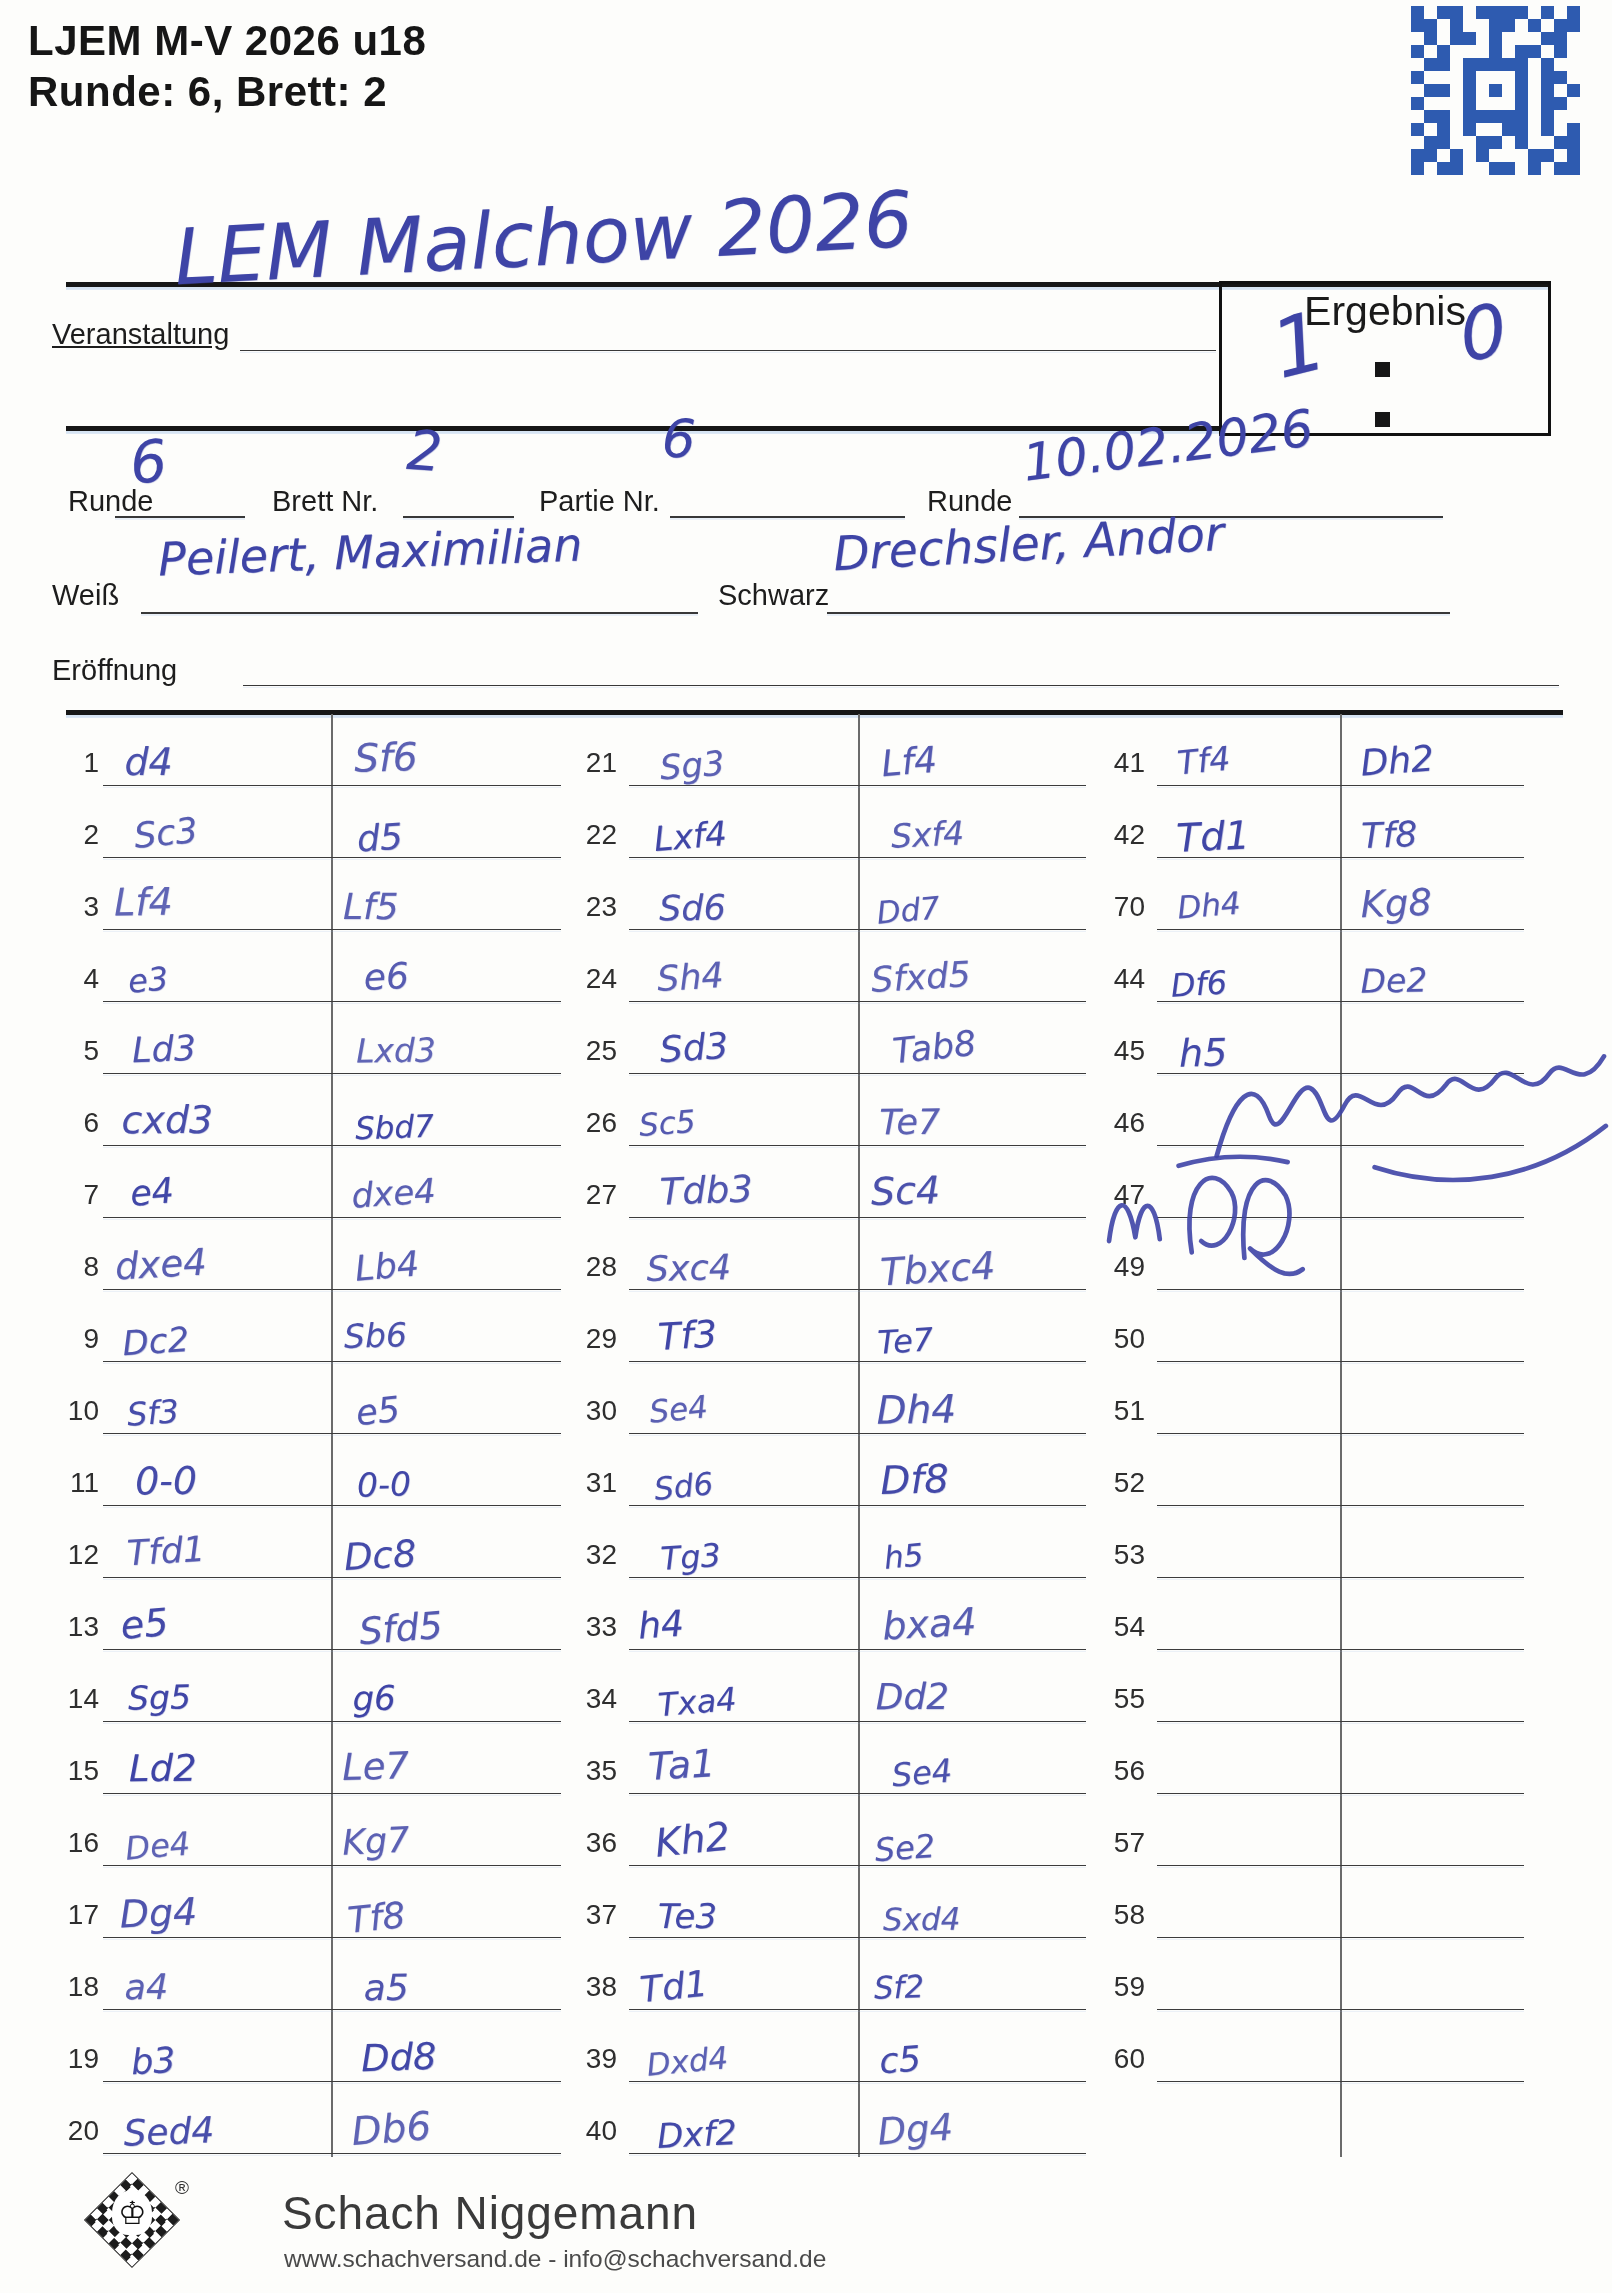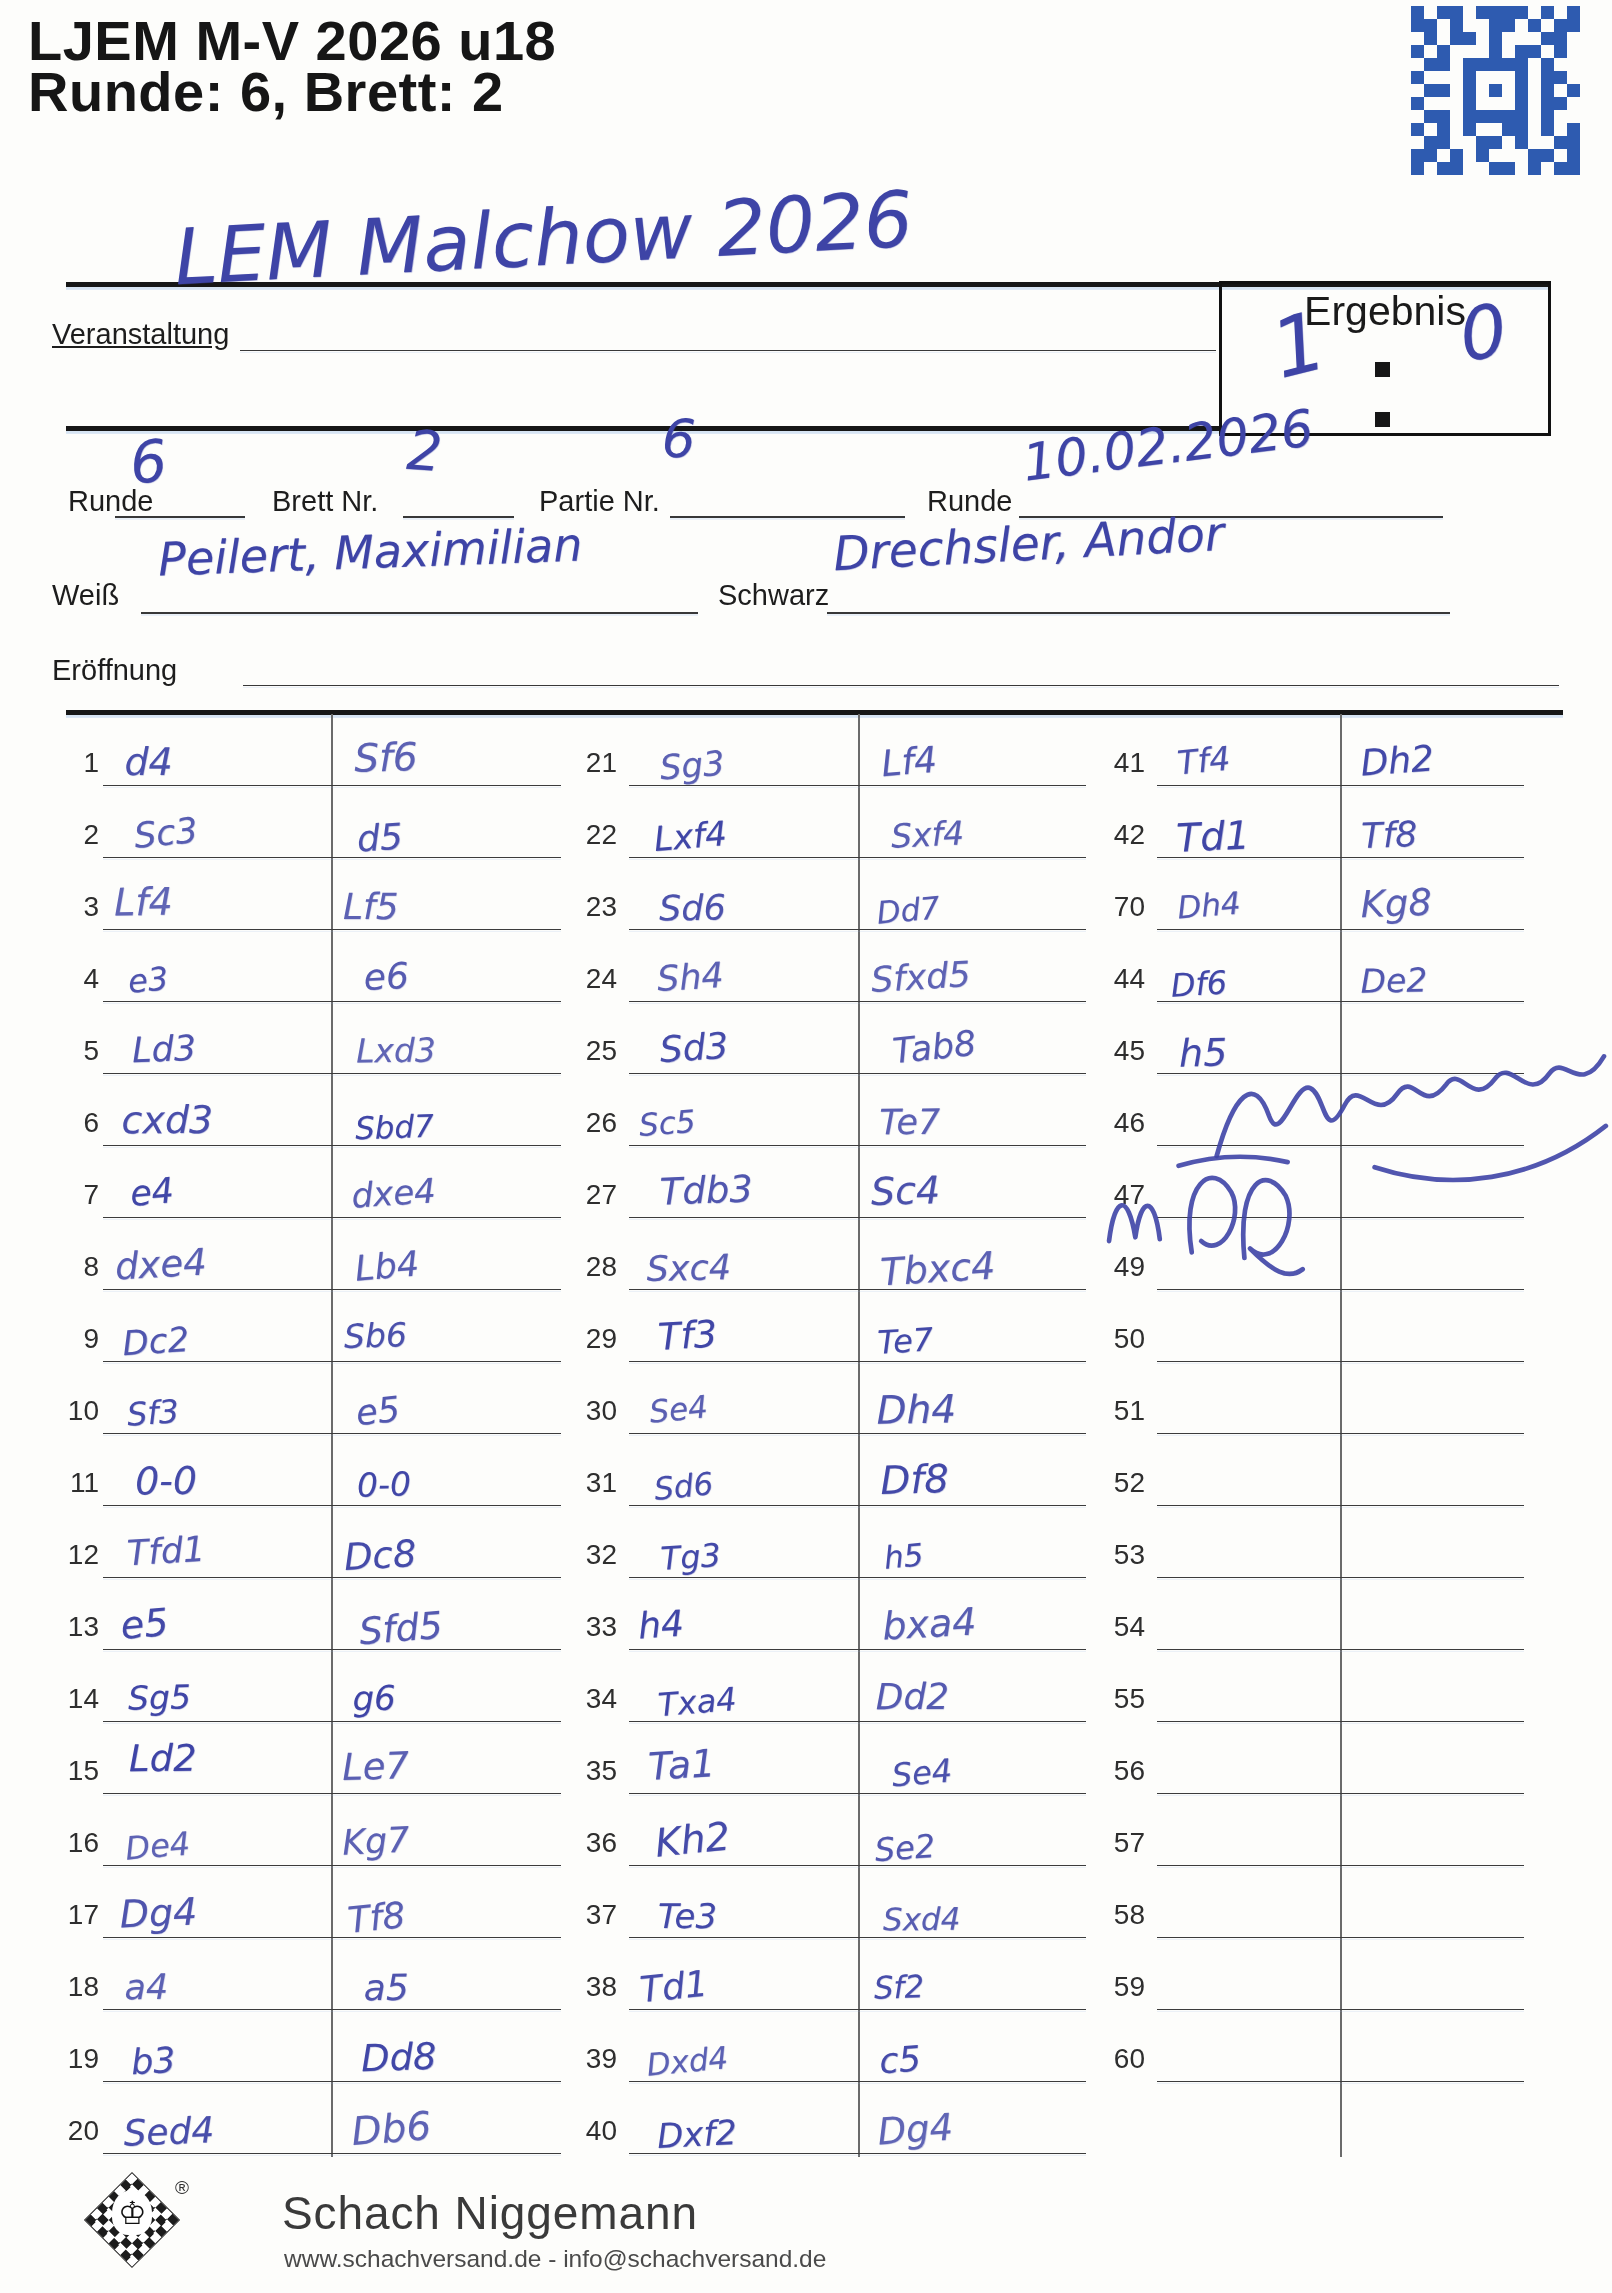--- a/index.html
+++ b/index.html
@@ -1,20 +1,20 @@
 <!DOCTYPE html>
 <html style="font-size:15px"><head>
 <meta charset="utf-8">
 <style>
   html,body{margin:0;padding:0;background:#ffffff;}
   .page{position:relative;width:1612px;height:2294px;background:#fdfdfb;overflow:hidden;
         font-family:"Liberation Sans",sans-serif;color:#1d1d1d;}
 
   
-  .hdr{position:absolute;left:28px;top:15px;font-size:56px;font-weight:bold;
+  .hdr{position:absolute;left:28px;top:15px;font-size:42px;font-weight:bold;
        line-height:51px;color:#161616;letter-spacing:0.5px;}
 
   
   .qr{position:absolute;left:1411px;top:5.6px;display:grid;
       grid-template-columns:repeat(13,13px);grid-auto-rows:13px;}
   .qc{width:13px;height:13px;}
   .qc.on{background:#2e5bb0;}
 
   
   .rule{position:absolute;height:4.7px;background:#171717;
@@ -399,21 +399,21 @@
     </div>
       <div class="mrow">
       <span class="mnum">14</span>
       <span class="uline"></span>
       <span class="mw hand" style="transform: translateX(14px) rotate(-1.5deg); font-size: 33px; opacity: 0.99; bottom: 8.5px;">Sg5</span>
       <span class="mb hand" style="transform: translateX(10.4px) rotate(-1.1deg); font-size: 34px; opacity: 1; bottom: 7.5px;">g6</span>
     </div>
       <div class="mrow">
       <span class="mnum">15</span>
       <span class="uline"></span>
-      <span class="mw hand" style="transform: translateX(15px) rotate(-0.5deg); font-size: 37px; opacity: 1; bottom: 17px;">Ld2</span>
+      <span class="mw hand" style="transform: translateX(15px) rotate(-0.5deg); font-size: 37px; opacity: 1; bottom: 7px;">Ld2</span>
       <span class="mb hand" style="transform: translateX(0px) rotate(-1.7deg); font-size: 37px; opacity: 0.85; bottom: 9.4px;">Le7</span>
     </div>
       <div class="mrow">
       <span class="mnum">16</span>
       <span class="uline"></span>
       <span class="mw hand" style="transform: translateX(11.3px) rotate(-4.8deg); font-size: 32px; opacity: 0.83; bottom: 3.8px;">De4</span>
       <span class="mb hand" style="transform: translateX(0px) rotate(-2.9deg); font-size: 35px; opacity: 0.84; bottom: 7.5px;">Kg7</span>
     </div>
       <div class="mrow">
       <span class="mnum">17</span>

